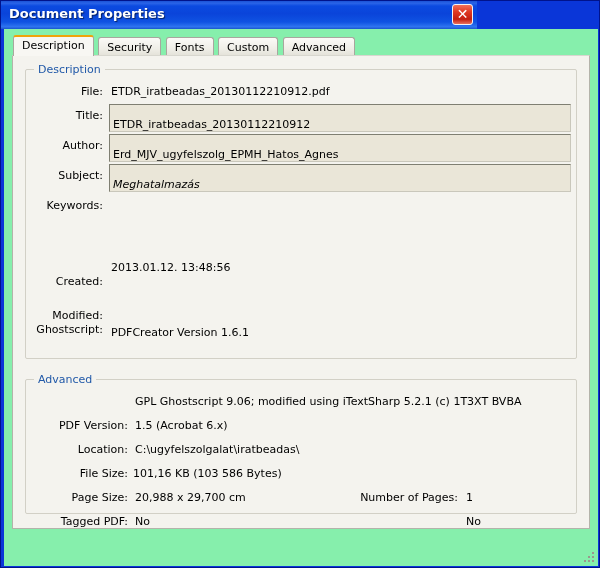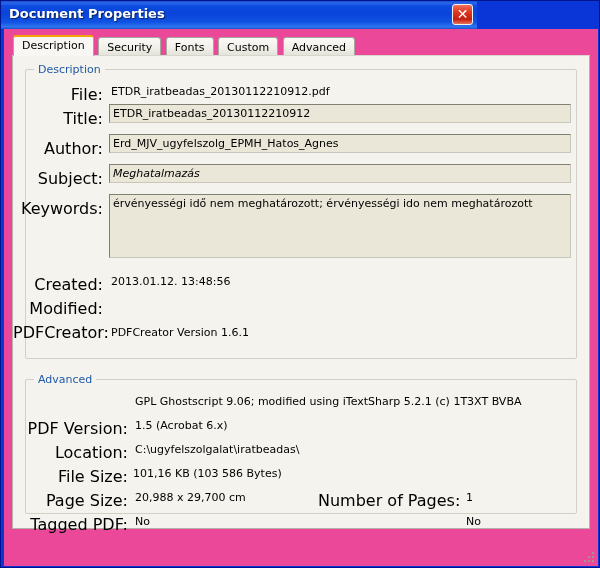--- a/index.html
+++ b/index.html
@@ -67,21 +67,21 @@
     color: #ffffff;
     line-height: 20px;
   }
 
   
   #client {
     position: absolute;
     left: 3px; top: 28px;
     width: 594px;
     height: 537px;
-    background: #ec4899;
+    background: #86efac;
     box-sizing: border-box;
   }
 
   
   #tabstrip {
     position: absolute;
     left: 9px; top: 6px;
     height: 21px;
     white-space: nowrap;
   }
@@ -142,21 +142,21 @@
     font-family: "DejaVu Sans", sans-serif;
     font-size: 11px;
     color: #2159a8;
   }
 
   
   .lbl {
     position: absolute;
     text-align: right;
     font-family: "DejaVu Sans", sans-serif;
-    font-size: 16px;
+    font-size: 11px;
     color: #000000;
     white-space: nowrap;
   }
   .val {
     position: absolute;
     font-family: "DejaVu Sans", sans-serif;
     font-size: 11px;
     color: #000000;
     white-space: nowrap;
   }
@@ -165,21 +165,21 @@
   .field {
     position: absolute;
     box-sizing: border-box;
     background: #eae6d8;
     border: 1px solid #7f7f72;
     border-right-color: #c9c7bb;
     border-bottom-color: #c9c7bb;
     font-family: "DejaVu Sans", sans-serif;
     font-size: 11px;
     color: #000000;
-    padding: 2px 3px;
+    padding: 13px 3px;
     overflow: hidden;
     white-space: nowrap;
     cursor: text;
   }
   .field.multiline {
     white-space: normal;
     line-height: 13px;
   }
 
   
@@ -260,28 +260,27 @@
       <span class="lbl" style="left:0px; top:53px; width:90px;">Title:</span>
       <div class="field" style="left:96px; top:48px; width:462px; height:19px;">ETDR_iratbeadas_20130112210912</div>
 
       <span class="lbl" style="left:0px; top:83px; width:90px;">Author:</span>
       <div class="field" style="left:96px; top:78px; width:462px; height:19px;">Erd_MJV_ugyfelszolg_EPMH_Hatos_Agnes</div>
 
       <span class="lbl" style="left:0px; top:113px; width:90px;">Subject:</span>
       <div class="field" style="left:96px; top:108px; width:462px; height:19px;font-style:italic;">Meghatalmazás</div>
 
       <span class="lbl" style="left:0px; top:143px; width:90px;">Keywords:</span>
-      <div class="field multiline" style="left:96px; top:138px; width:462px; height:64px;">érvényességi idő nem meghatározott; érvényességi ido nem meghatározott</div>
 
       <span class="lbl" style="left:0px; top:219px; width:90px;">Created:</span>
-      <span class="val" style="left:98px; top:219px;">2013.01.12. 13:48:56</span>
-
-      <span class="lbl" style="left:0px; top:243px; width:90px;">Modified:</span>
-
-      <span class="lbl" style="left:0px; top:267px; width:90px;">PDFCreator:</span>
+      <span class="val" style="left:98px; top:205px;">2013.01.12. 13:48:56</span>
+
+      <span class="lbl" style="left:0px; top:253px; width:90px;">Modified:</span>
+
+      <span class="lbl" style="left:0px; top:267px; width:90px;">Ghostscript:</span>
       <span class="val" style="left:98px; top:270px;">PDFCreator Version 1.6.1</span>
 
       <div class="groupbox" style="left:12px; top:323px; width:552px; height:135px;">
         <span class="groupbox-legend">Advanced</span>
       </div>
 
       <span class="val" style="left:122px; top:339px;">GPL Ghostscript 9.06; modified using iTextSharp 5.2.1 (c) 1T3XT BVBA</span>
 
       <span class="lbl" style="left:0px; top:363px; width:115px;">PDF Version:</span>
       <span class="val" style="left:122px; top:363px;">1.5 (Acrobat 6.x)</span>

